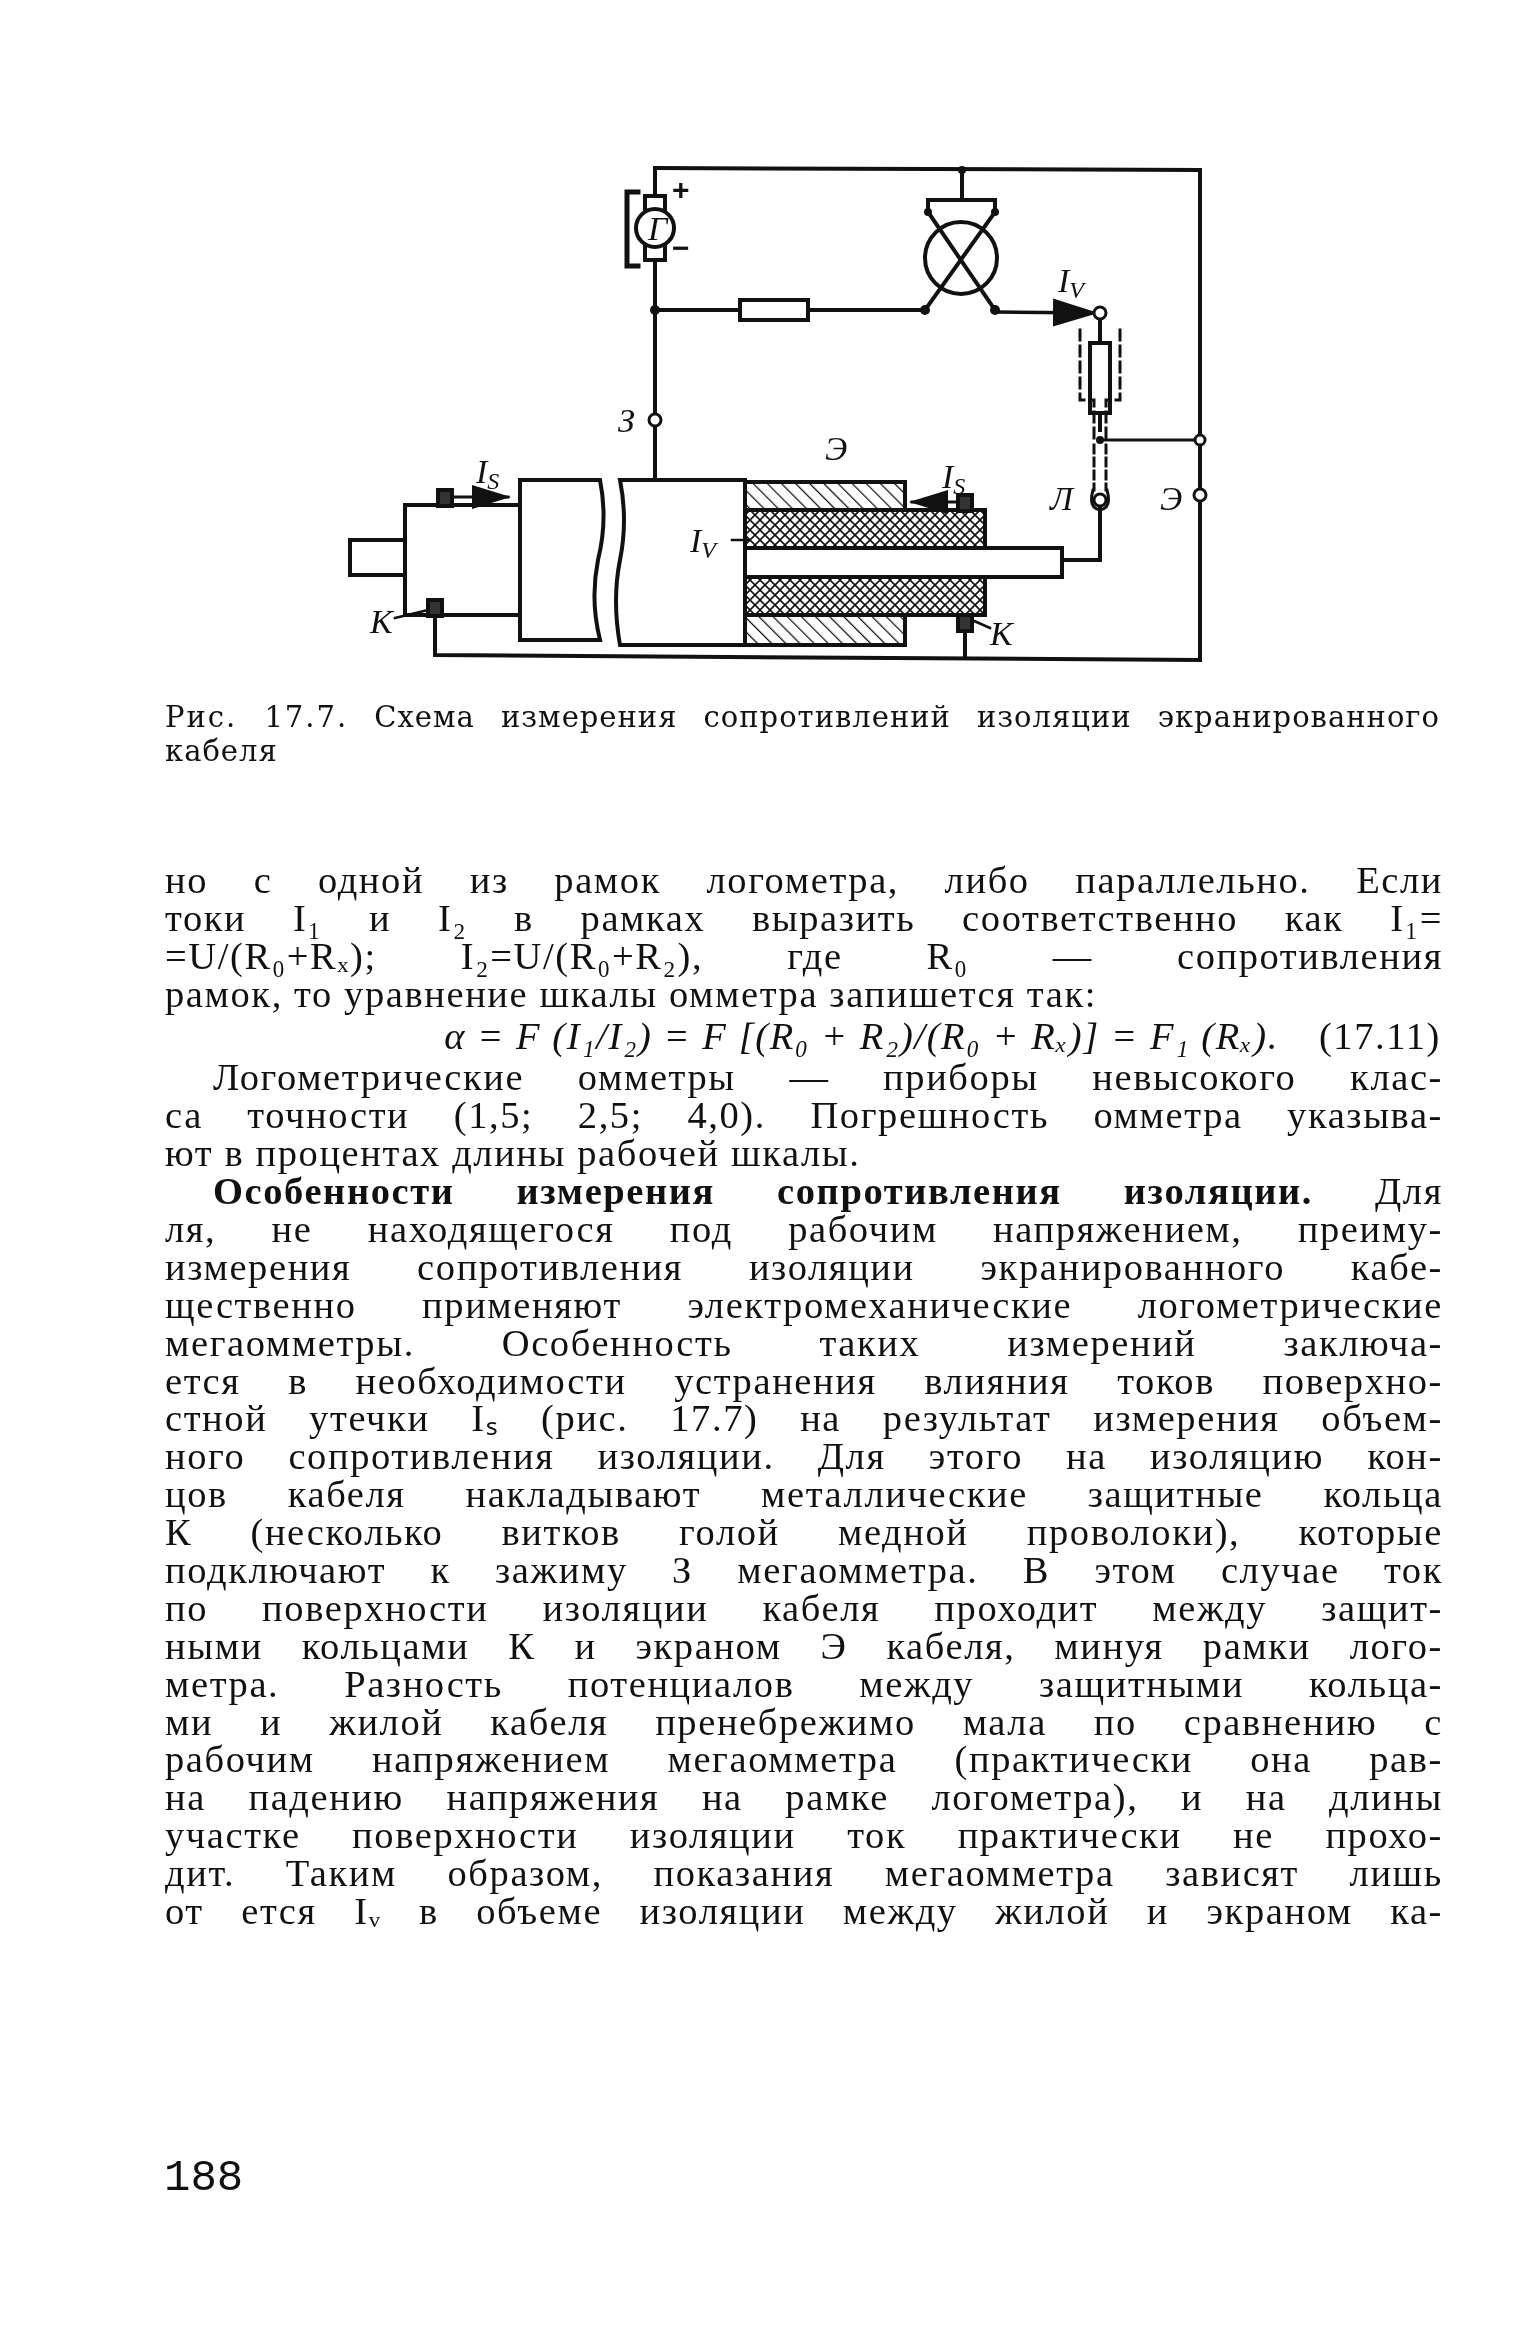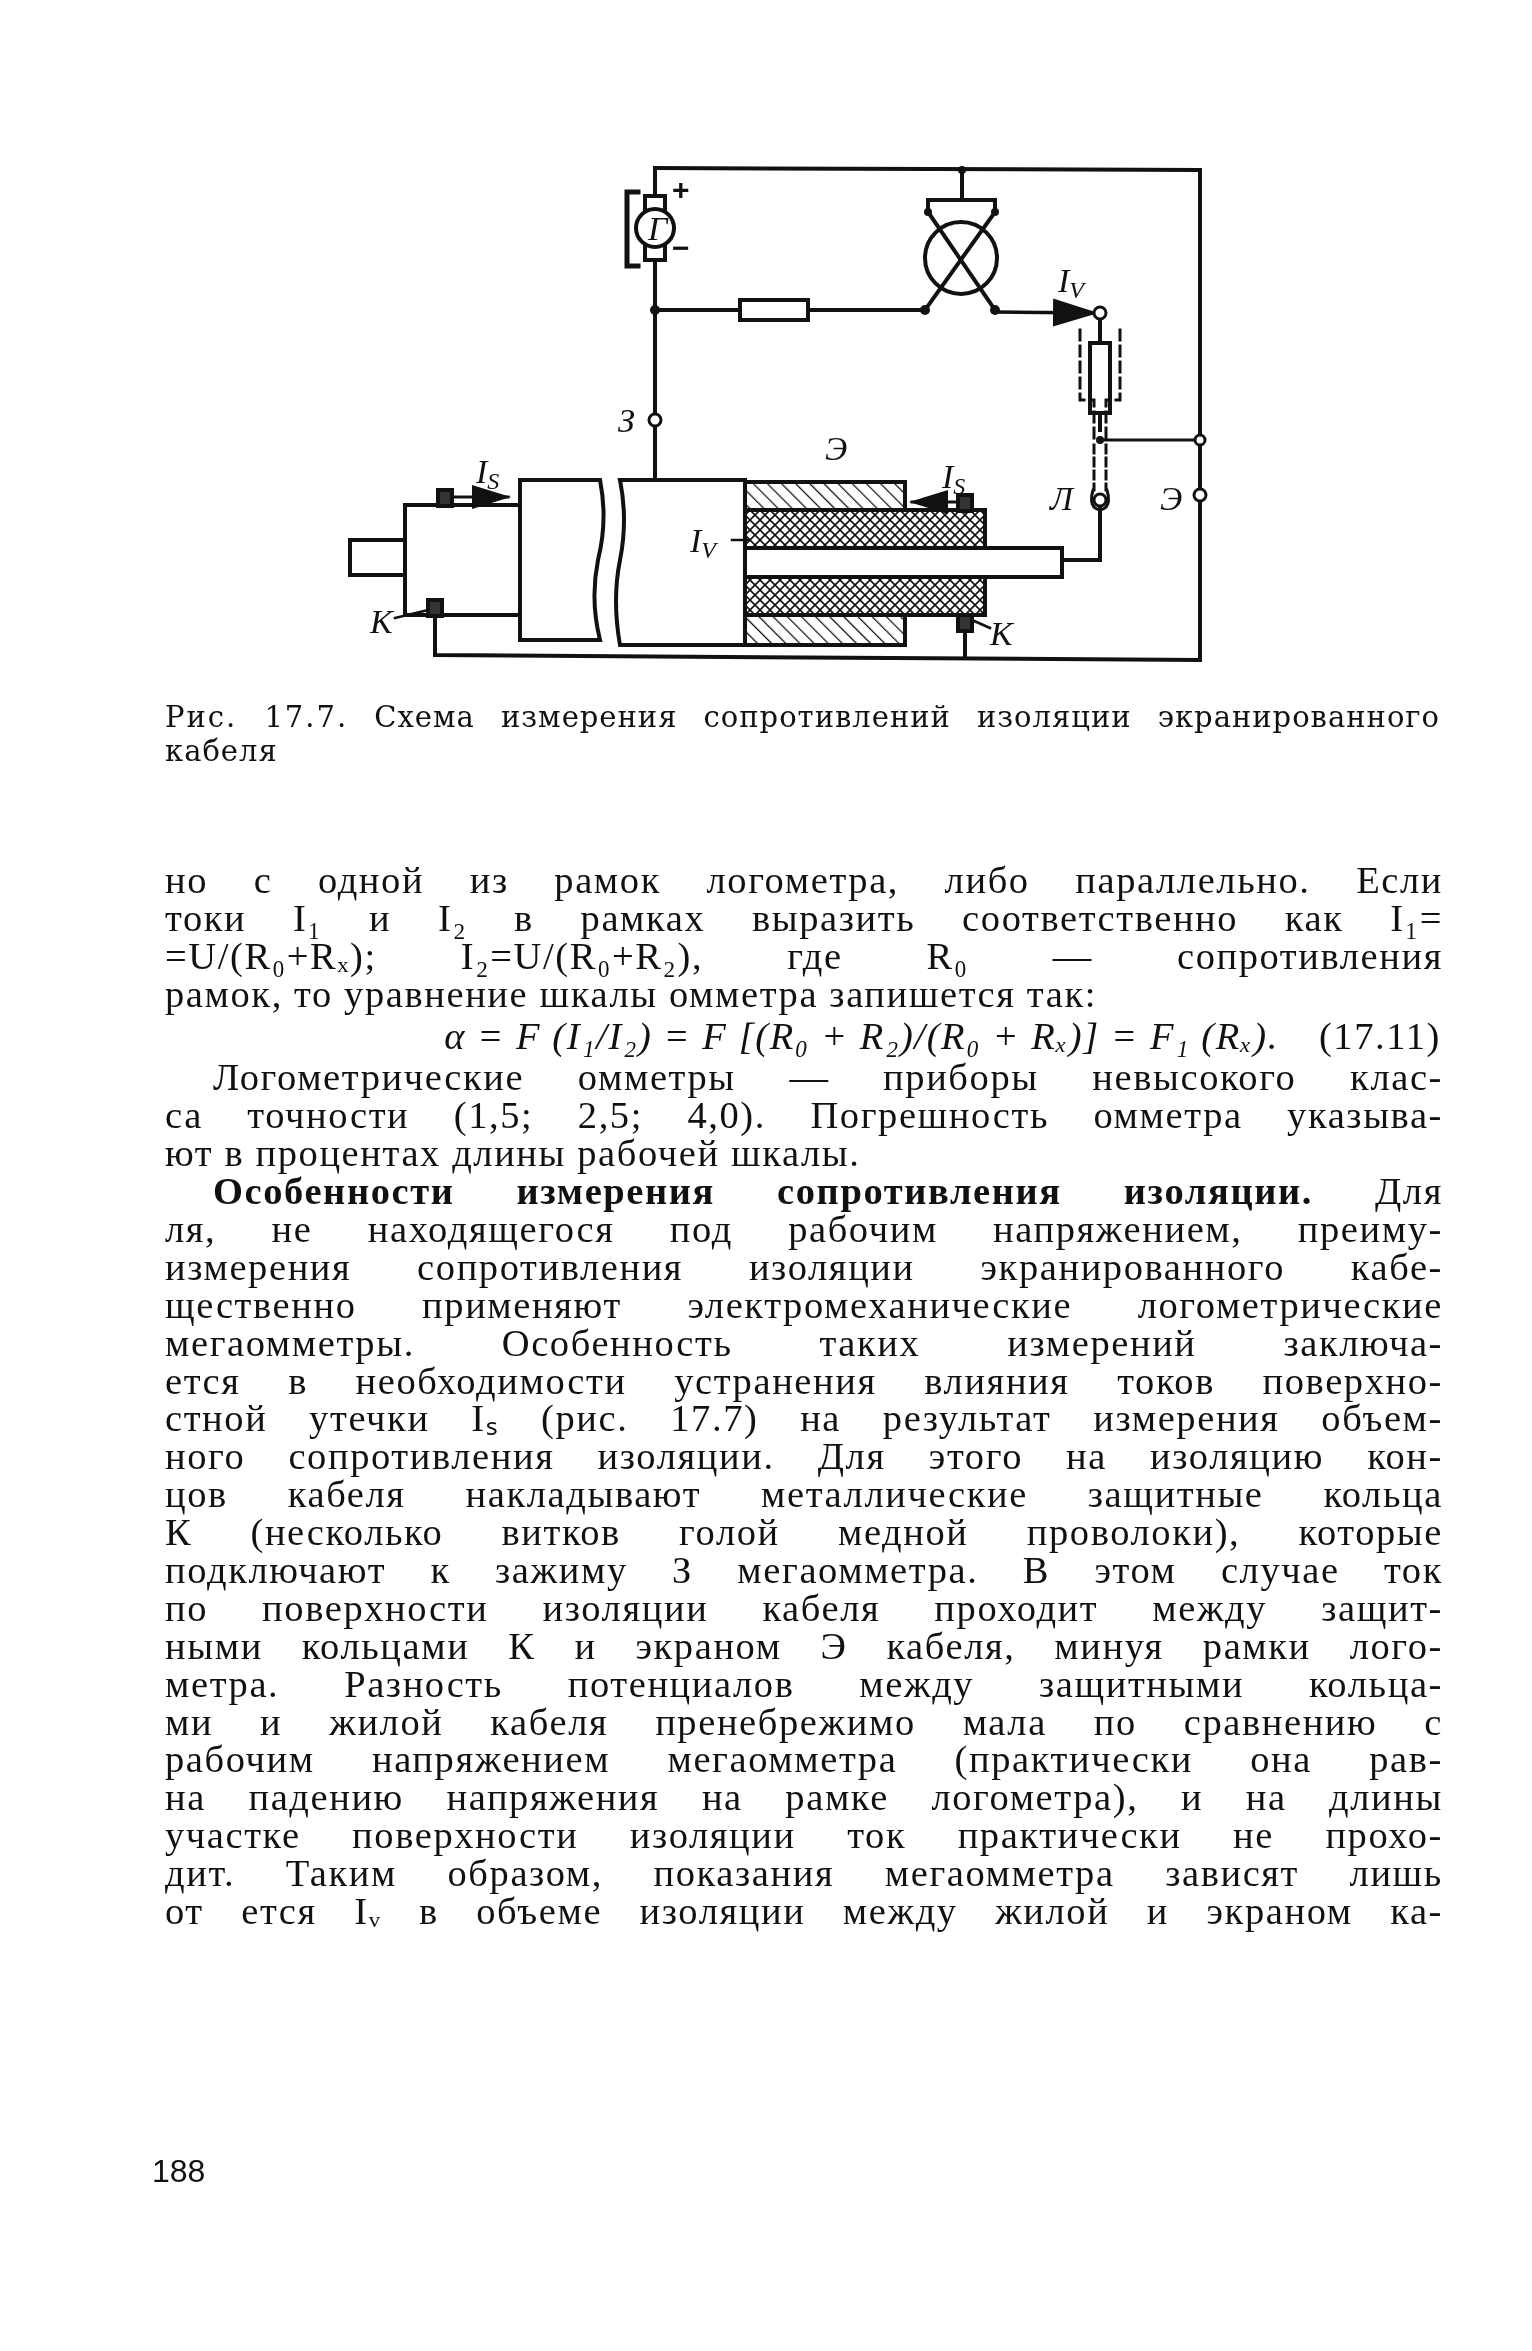--- a/index.html
+++ b/index.html
@@ -17,22 +17,22 @@
       font-family: "Liberation Serif", serif; font-size: 38.5px; line-height: 37.9px;
       letter-spacing: 1.6px;
     }
     .line { display: block; white-space: nowrap; text-align: justify; text-align-last: justify; height: 37.9px; }
     .line.last { text-align-last: left; }
     .line.indent { padding-left: 48px; }
     .line.formula { text-align: right; text-align-last: right; font-style: italic; padding-right: 2px; margin: 4px 0; }
     .formula .num { font-style: normal; margin-left: 40px; }
     .b { font-weight: bold; }
     .page-num {
-      position: absolute; left: 152px; top: 2153px;
-      font-family: Liberation Sans, sans-serif; font-size: 32px;
+      position: absolute; left: 164px; top: 2153px;
+      font-family: Liberation Mono, monospace; font-size: 44px;
     }
     .svglabel { font-family: "Liberation Serif", serif; font-style: italic; font-size: 34px; fill: #111; }
     .svgsym { font-family: "Liberation Sans", sans-serif; font-size: 30px; fill: #111; font-weight: bold; }
   </style>
 </head>
 <body>
 
 <div class="figure">
   <svg width="1532" height="680" viewBox="0 0 1532 680">
     <defs>

